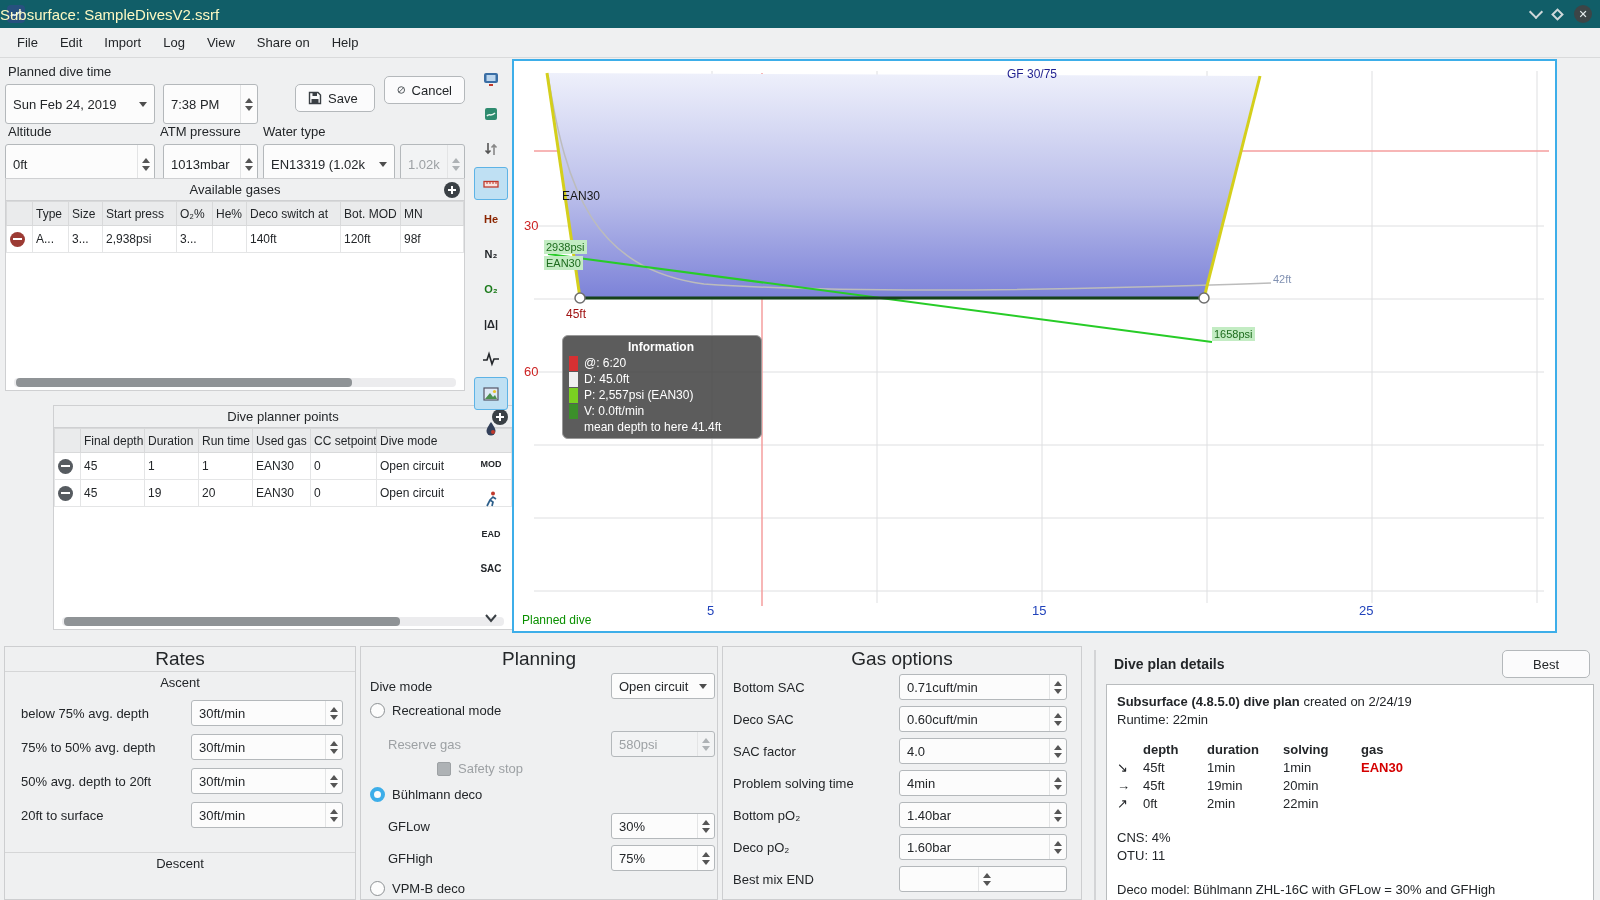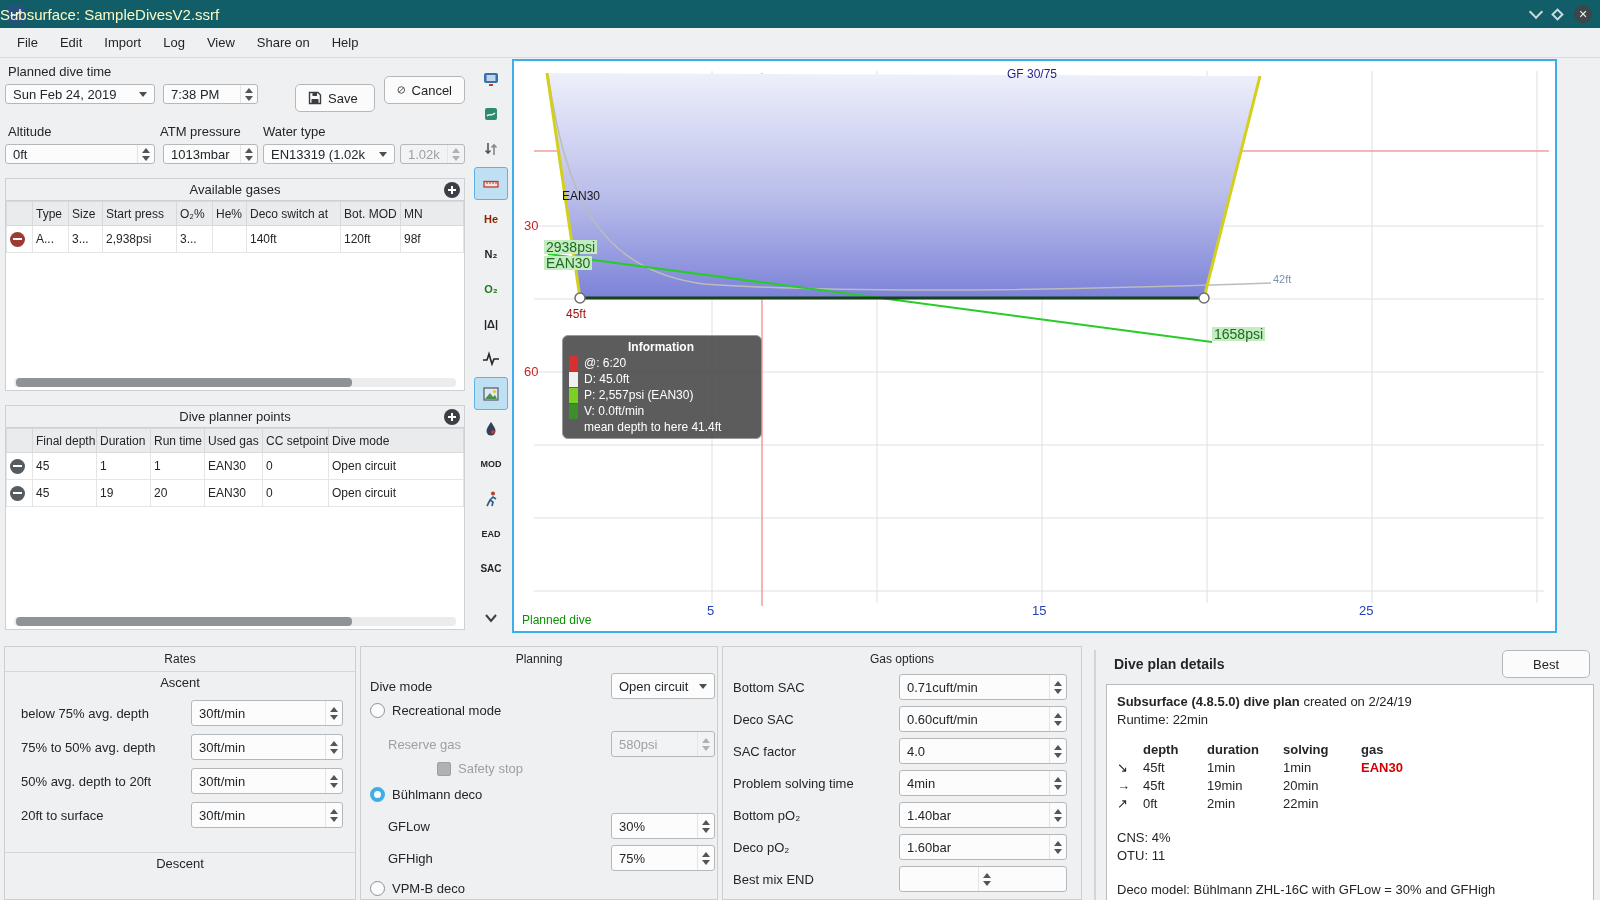--- a/index.html
+++ b/index.html
@@ -19,21 +19,21 @@
   .tb-chevron { width:10px; height:10px; border-left:2px solid #cfd8da; border-bottom:2px solid #cfd8da;
     transform:rotate(-45deg); margin-top:-4px; }
   .tb-diamond { width:9px; height:9px; border:2px solid #cfd8da; transform:rotate(45deg); }
   .tb-close { width:18px; height:18px; border-radius:50%; background:#3c4547; color:#e8eff0;
     display:flex; align-items:center; justify-content:center; font-size:11px; line-height:1; }
   
   .menubar { position:absolute; top:28px; left:0; width:1600px; height:30px;
     background:#eff0f1; border-bottom:1px solid #d9dadb; display:flex; align-items:center; padding-left:6px; }
   .menu-item { padding:5px 11px; }
   
-  .combo,.spin { height:20px; background:#fcfcfc; border:1px solid #b4b8bb; border-radius:3px;
+  .combo,.spin { height:40px; background:#fcfcfc; border:1px solid #b4b8bb; border-radius:3px;
     display:flex; align-items:center; padding-left:7px; position:relative; font-size:13px; white-space:nowrap; overflow:hidden; }
   .combo .cval,.spin .sval { flex:1; overflow:hidden; white-space:nowrap; }
   .dd-arrow { width:0; height:0; border-left:4px solid transparent; border-right:4px solid transparent;
     border-top:5px solid #4d4d4d; margin:0 7px 0 4px; flex:none; }
   .arrows { width:17px; height:100%; display:flex; flex-direction:column; align-items:center;
     justify-content:center; gap:3px; flex:none; border-left:1px solid #e3e4e5; }
   .arrows i { display:block; width:0; height:0; border-left:4px solid transparent; border-right:4px solid transparent; }
   .arrows i.up { border-bottom:5px solid #555; }
   .arrows i.dn { border-top:5px solid #555; }
   .disabled { color:#9da1a4; background:#f2f3f4; }
@@ -76,34 +76,34 @@
   
   .chart-panel { position:absolute; left:512px; top:59px; width:1045px; height:574px;
     background:#ffffff; border:2px solid #3daee9; overflow:hidden; }
   .chart-panel svg { position:absolute; left:0; top:0; }
   .ov { position:absolute; white-space:nowrap; }
   .gf-lab { color:#1f1f8f; font-size:12px; }
   .dtick { color:#cc2222; font-size:13px; }
   .ttick { color:#2143bb; font-size:13px; }
   .caption { color:#0a9000; font-size:12px; }
   .gas-top { color:#161616; font-size:12px; }
-  .chip { background:#c3ecc3; color:#1d6b1d; font-size:14px; padding:0 2px; line-height:14px; }
+  .chip { background:#c3ecc3; color:#1d6b1d; font-size:11px; padding:0 2px; line-height:14px; }
   .depth-lab { color:#a01212; font-size:12px; }
   .mean-lab { color:#8191b2; font-size:11px; }
   .tooltip { position:absolute; left:48px; top:274px; width:200px; height:104px;
     background:rgba(64,64,64,0.85); border:1px solid #9a9a9a; border-radius:6px;
     color:#fff; font-size:12px; padding:3px 8px 3px 6px; }
   .tt-title { text-align:center; font-weight:bold; line-height:16px; }
   .tt-row { display:flex; align-items:center; line-height:16px; }
   .tt-ic { width:9px; height:15px; margin-right:6px; flex:none; }
   .tt-ic.c0{background:#d63032;} .tt-ic.c1{background:#f0f0f0;} .tt-ic.c2{background:#7ad121;} .tt-ic.c3{background:#3c8f2a;}
   .tt-footer { line-height:16px; padding-left:15px; }
   
   .bpanel { position:absolute; top:646px; height:254px; border:1px solid #cdced0; background:#eff0f1; overflow:hidden; }
-  .bp-title { height:24px; display:flex; align-items:center; justify-content:center; font-size:12px; }
+  .bp-title { height:24px; display:flex; align-items:center; justify-content:center; font-size:19px; }
   .sec-hdr { height:22px; display:flex; align-items:center; justify-content:center; border-top:1px solid #d5d6d7; }
   .frow { position:absolute; left:0; right:0; display:flex; align-items:center; }
   .frow .lab { padding-left:16px; }
   .frow .spin { position:absolute; }
   .rlab { display:flex; align-items:center; gap:7px; position:absolute; }
   .vdiv { position:absolute; top:650px; height:250px; width:2px; background:#d3d4d6; }
   
   .details { position:absolute; left:1104px; top:646px; width:492px; height:254px; }
   .det-title { position:absolute; left:10px; top:10px; font-weight:bold; font-size:14px; }
   .print-btn { position:absolute; right:6px; top:4px; width:88px; justify-content:center; }
@@ -244,21 +244,21 @@
         <td>120ft</td>
         <td>98f</td>
       </tr>
     </tbody>
       </table>
     <div class="hscroll">
         <div class="handle"></div>
       </div>
   </div>
 
-  <div class="gbox" style="top:347px; height:225px;">
+  <div class="gbox" style="top:347px; height:225px;margin-left:48px;">
     <div class="gbox-header">
       <span>Dive planner points</span>
       <span class="add-btn"></span>
     </div>
     <table class="ptable">
       <colgroup>
           <col style="width:26px">
           <col style="width:64px">
           <col style="width:54px">
           <col style="width:54px">

